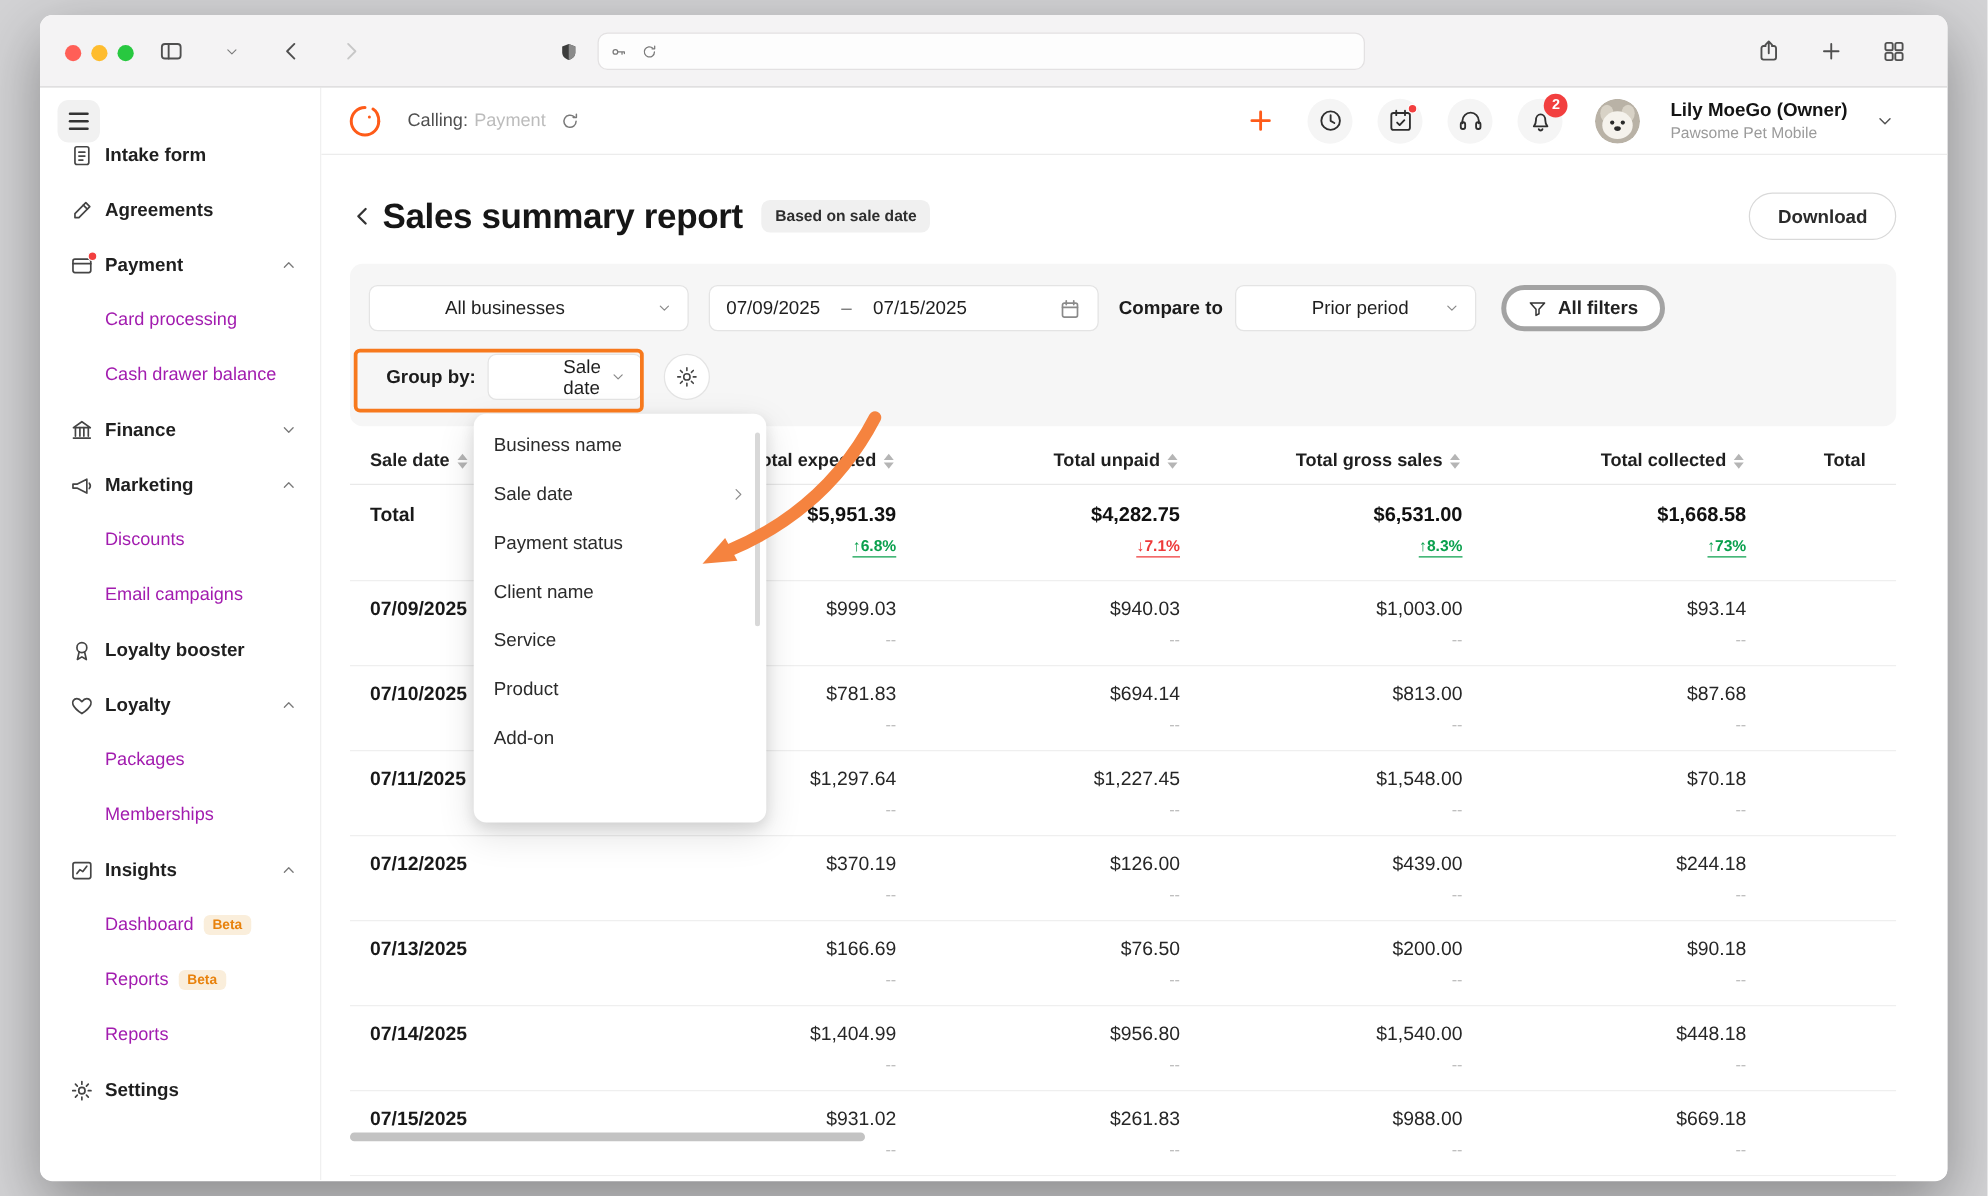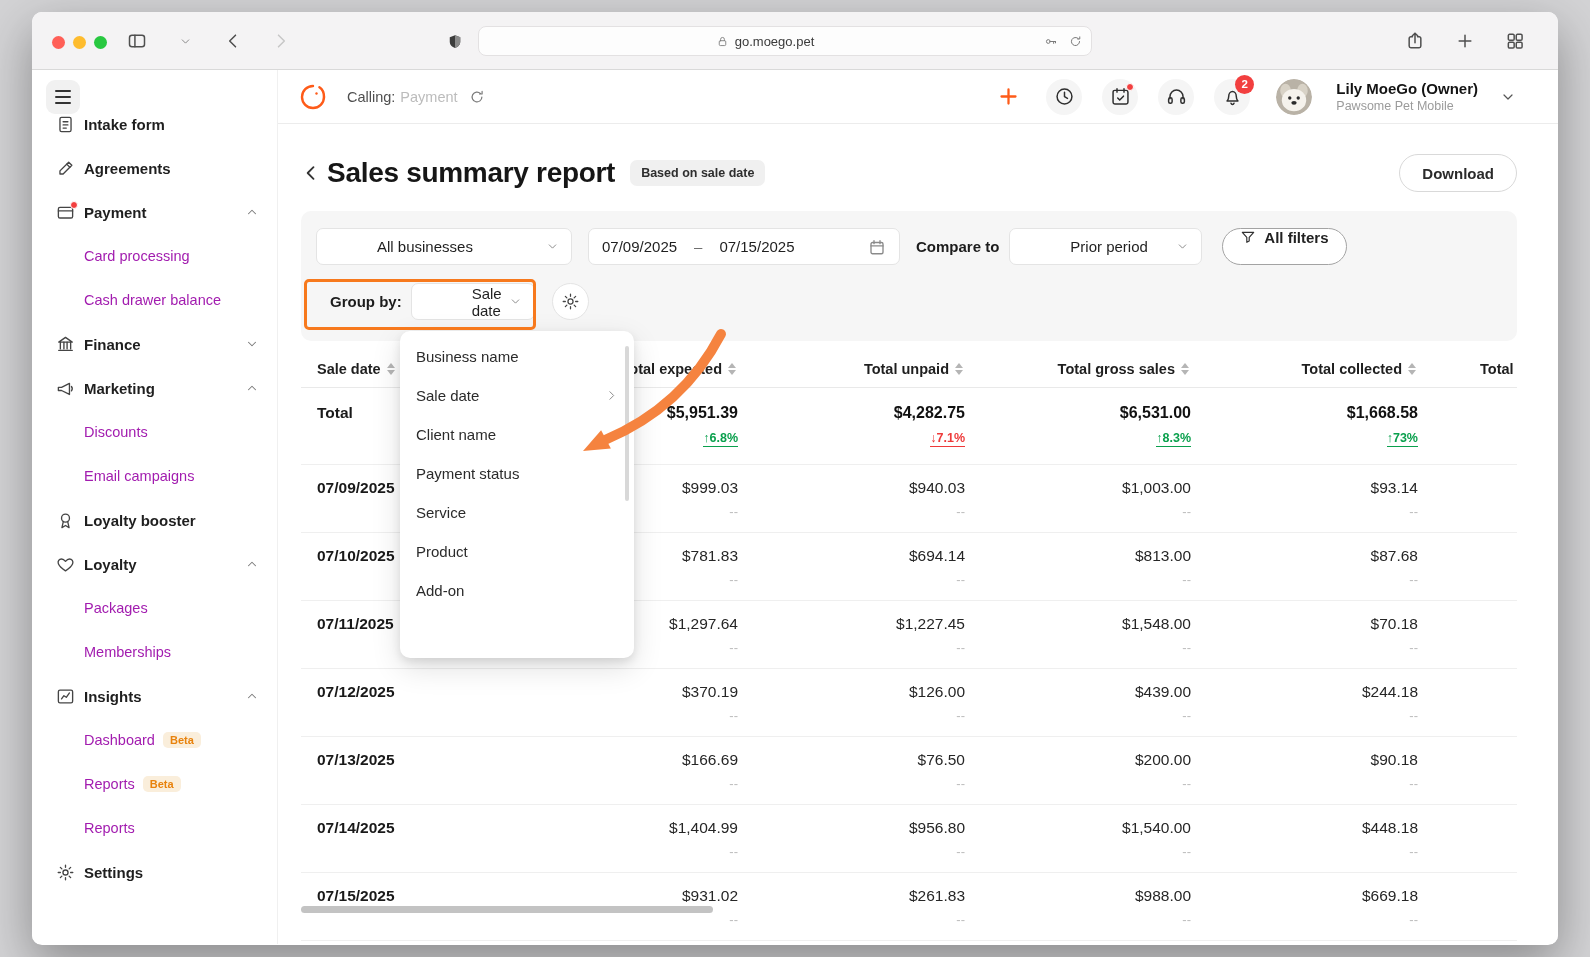--- a/index.html
+++ b/index.html
@@ -22,21 +22,21 @@
   .url-bar { position:absolute; left:446px; top:14px; width:614px; height:30px; background:#fdfdfd;
              border:1px solid #e3e1e2; border-radius:8px; display:flex; align-items:center; padding:0 8px; }
   .url-center { flex:1; display:flex; align-items:center; justify-content:center; gap:6px; color:#3a3a3a; font-size:13px; }
   .right-grp { position:absolute; right:28px; top:14px; display:flex; align-items:center; gap:20px; }
   .stroke-ic { fill:none; stroke:#4f4f4f; stroke-width:1.8; stroke-linecap:round; stroke-linejoin:round; }
   .stroke-lt { fill:none; stroke:#c7c7c7; stroke-width:1.8; stroke-linecap:round; stroke-linejoin:round; }
   .stroke-gr { fill:none; stroke:#7a7a7a; stroke-width:1.6; stroke-linecap:round; stroke-linejoin:round; }
 
   
   .app { display:flex; height:874px; background:#fff; }
-  .sidebar { width:246px; height:100%; border-right:1px solid #f0f0f0; overflow:hidden; flex:none; }
+  .sidebar { width:225px; height:100%; border-right:1px solid #f0f0f0; overflow:hidden; flex:none; }
   .hamburger { margin:10px 0 2px 14px; width:34px; height:34px; border-radius:9px; background:#f1f1f1; border:none;
                display:flex; flex-direction:column; gap:4px; align-items:center; justify-content:center; cursor:pointer; }
   .hamburger i { width:16px; height:2px; background:#333; border-radius:1px; display:block; }
   .clip-first { height:30px; overflow:hidden; position:relative; }
   .clip-first .nav-item { position:absolute; bottom:0; left:0; right:0; }
   .nav-item { height:44px; display:flex; align-items:center; padding:0 18px 0 24px; cursor:pointer; position:relative; }
   .sicon { width:19px; height:19px; margin-right:9px; flex:none; position:relative; }
   .sicon svg { width:19px; height:19px; fill:none; stroke:#454545; stroke-width:1.7; stroke-linecap:round; stroke-linejoin:round; }
   .sicon .dot { position:absolute; top:-2px; right:-3px; width:8px; height:8px; background:#f23f3f; border:1.5px solid #fff; border-radius:50%; }
   .nav-label { font-size:15px; font-weight:700; color:#1f1f1f; }
@@ -90,22 +90,22 @@
   .chev svg, .cal svg { fill:none; stroke:#8a8a8a; stroke-width:1.8; stroke-linecap:round; stroke-linejoin:round; }
   .chev svg { width:13px; height:13px; }
   .sel-business { width:256px; }
   .daterange { margin-left:16px; width:312px; height:37px; background:#fff; border:1px solid #e4e4e4; border-radius:7px;
                display:flex; align-items:center; padding:0 13px; font-size:15px; color:#1f1f1f; cursor:pointer; }
   .daterange .dash-sep { margin:0 17px; color:#6f6f6f; }
   .daterange .cal { margin-left:auto; display:flex; }
   .cal svg { width:18px; height:18px; }
   .cmp-lbl { margin-left:16px; font-size:15px; font-weight:700; color:#1c1c1c; }
   .sel-compare { width:193px; margin-left:10px; }
-  .allfilters { margin-left:20px; height:37px; padding:0 17px; border:1px solid #a3a3a3; background:#fff; border-radius:19px;
-                display:flex; gap:8px; font-size:15px; font-weight:600; color:#222; cursor:pointer; font-family:inherit; }
+  .allfilters { margin-left:20px; height:37px; padding:0 17px; border:4px solid #a3a3a3; background:#fff; border-radius:19px;
+                display:flex; align-items:center; gap:8px; font-size:15px; font-weight:600; color:#222; cursor:pointer; font-family:inherit; }
   .allfilters svg { width:16px; height:16px; fill:none; stroke:#333; stroke-width:1.8; stroke-linejoin:round; }
   .groupby-lbl { font-size:15px; font-weight:700; color:#1c1c1c; margin-left:14px; }
   .sel-groupby { width:124px; margin-left:9px; }
   .gear-btn { margin-left:17px; width:37px; height:37px; border-radius:50%; background:#fff; border:1px solid #e4e4e4;
               display:flex; align-items:center; justify-content:center; cursor:pointer; }
   .gear-btn svg { width:19px; height:19px; fill:none; stroke:#444; stroke-width:1.6; stroke-linecap:round; }
 
   
   .table-wrap { margin:10px 41px 0 23px; overflow:hidden; }
   .grid { display:grid; grid-template-columns:260px 177px 227px 226px 227px 120px; }
@@ -182,29 +182,20 @@
       </button>
     </div>
     <span class="url-shield">
       <svg viewBox="0 0 24 24" width="18" height="18">
           <path d="M12 3l7 2.5V12c0 4-3 6.6-7 8-4-1.4-7-4-7-8V5.5L12 3z" fill="#3c3c3c"></path>
           <path d="M12 3v17" stroke="#f4f3f4" stroke-width="0"></path>
           <path d="M12 3l7 2.5V12c0 4-3 6.6-7 8V3z" fill="#8a8a8a"></path>
         </svg>
     </span>
     <div class="url-bar">
-      <span class="url-center">
-        <span style="display:flex;">
-          <svg viewBox="0 0 24 24" width="13" height="13" class="stroke-gr">
-              <rect x="6" y="10.5" width="12" height="9" rx="2"></rect>
-              <path d="M8.5 10.5V8a3.5 3.5 0 017 0v2.5"></path>
-            </svg>
-        </span>
-        <span>go.moego.pet</span>
-      </span>
       <span style="display:flex;margin-right:10px;">
         <svg viewBox="0 0 24 24" width="15" height="15" class="stroke-gr">
             <circle cx="8.5" cy="12" r="3"></circle>
             <path d="M11.5 12H20M17 12v3M20 12v2.2"></path>
           </svg>
       </span>
       <span style="display:flex;">
         <svg viewBox="0 0 24 24" width="15" height="15" class="stroke-gr">
             <path d="M18.5 12a6.5 6.5 0 11-2-4.7"></path>
             <path d="M18.8 4.6V8h-3.4"></path>
@@ -748,22 +739,22 @@
       <div class="dropdown">
         <div class="dd-item">Business name</div>
         <div class="dd-item">
           <span>Sale date</span>
           <span class="dd-chev">
               <svg viewBox="0 0 24 24">
                 <path d="M9 5l7 7-7 7"></path>
               </svg>
             </span>
         </div>
+        <div class="dd-item">Payment status</div>
         <div class="dd-item">Client name</div>
-        <div class="dd-item">Payment status</div>
         <div class="dd-item">Service</div>
         <div class="dd-item">Product</div>
         <div class="dd-item">Add-on</div>
         <div class="dd-scrollbar"></div>
       </div>
 
       <svg class="annot-arrow" viewBox="0 0 200 170">
         <path d="M188 32 Q150 105 72 138" fill="none" stroke="#f5833f" stroke-width="10" stroke-linecap="round"></path>
         <polygon points="50,149 77.9,146.5 68.1,128.3" fill="#f5833f"></polygon>
       </svg>

